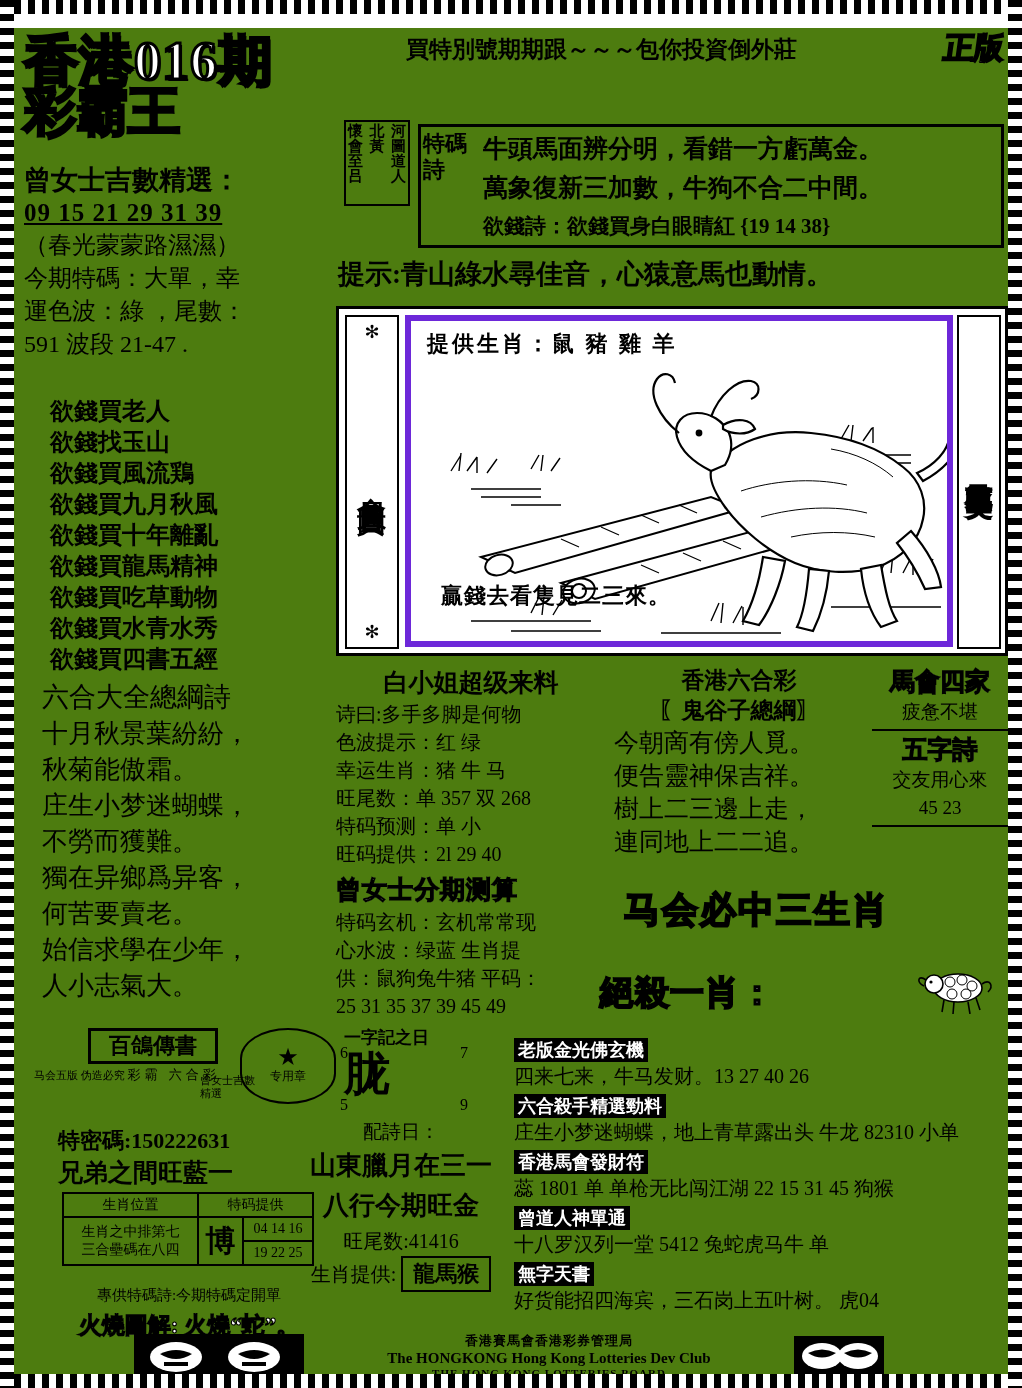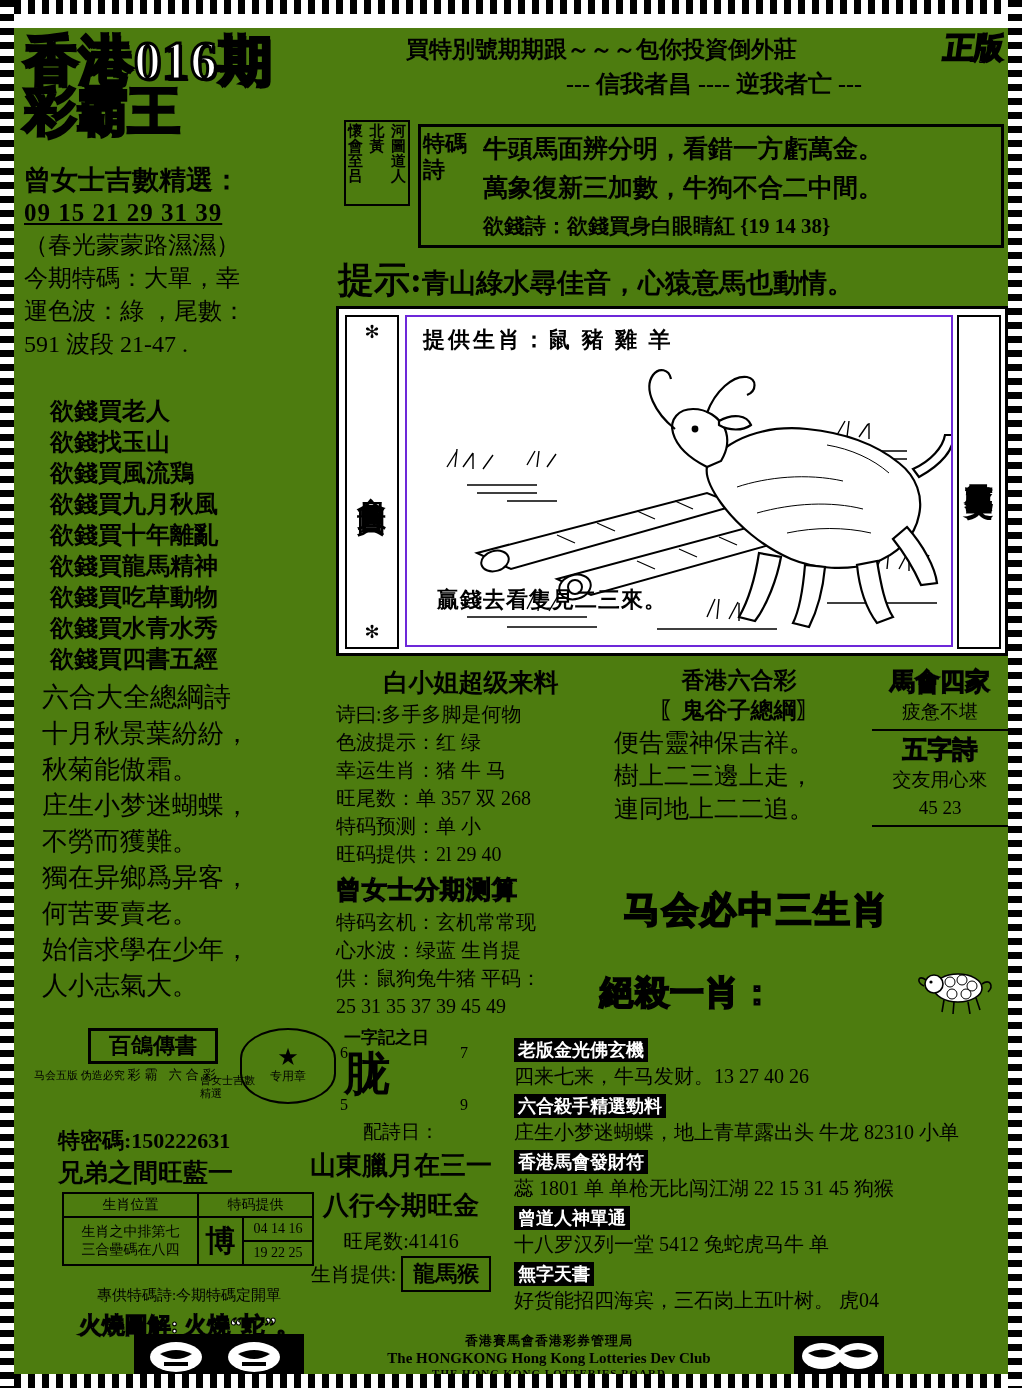--- a/index.html
+++ b/index.html
@@ -99,21 +99,21 @@
     margin-left:58px;
     font-size:25px; font-weight:bold; line-height:39px;
     white-space:nowrap;
   }
   .special-lines .l3 { font-size:21px; }
 
   .tips {
     position:absolute; left:324px; top:228px; width:670px;
     font-size:27px; font-weight:bold; white-space:nowrap;
   }
-  .tips .lab { font-size:36px;text-align:center; }
+  .tips .lab { font-size:27px;text-align:center; }
 
   
   .left-col { position:absolute; left:10px; top:135px; width:300px; }
   .lc-title { font-size:27px; font-weight:bold; line-height:34px; }
   .lc-nums { font-size:25px; font-weight:bold; line-height:32px; letter-spacing:1px;text-decoration:underline; }
   .lc-line { font-size:24px; line-height:33px; }
 
   .wish-list { position:absolute; left:36px; top:368px; width:260px; }
   .wish-list div { font-size:24px; line-height:31px; font-weight:bold; }
 
@@ -144,21 +144,21 @@
     border:2px solid #000;
     display:flex; align-items:center; justify-content:center;
   }
   .pic-right-strip .v {
     writing-mode:vertical-rl; text-orientation:upright;
     font-size:26px; font-weight:bold; letter-spacing:2px;
     color:#fff; -webkit-text-stroke:1.5px #000;
   }
   .pic-inner {
     position:absolute; left:66px; top:6px; right:52px; bottom:6px;
-    border:2px solid #6d28d9;
+    border:6px solid #6d28d9;
     overflow:hidden;
   }
   .pic-zodiac {
     position:absolute; left:16px; top:8px;
     font-size:22px; font-weight:bold; letter-spacing:3px;
   }
   .pic-caption {
     position:absolute; left:30px; bottom:30px;
     font-size:22px; font-weight:bold; letter-spacing:1px;
   }
@@ -296,21 +296,20 @@
 <div class="perf right"></div>
 
 <div class="page">
 
   <div class="masthead">
     <div class="mast-title"><span class="outline">香港016期</span></div>
     <div class="mast-sub">彩霸王</div>
   </div>
 
   <div class="top-slogan">買特別號期期跟～～～包你投資倒外莊</div>
-  <div class="top-slogan2">--- 信我者昌 ---- 逆我者亡 ---</div>
   <div class="zhengban">正版</div>
 
   <div class="stamp">
     <div class="row">
         <span>懷</span>
         <span>北</span>
         <span>河</span>
       </div>
     <div class="row">
         <span>會</span>
@@ -463,20 +462,21 @@
     <div class="hd2">曾女士分期测算</div>
     <div class="ln">特码玄机：玄机常常现</div>
     <div class="ln">心水波：绿蓝  生肖提</div>
     <div class="ln">供：鼠狗兔牛猪  平码：</div>
     <div class="ln">25 31 35 37 39 45 49</div>
   </div>
 
   <div class="col-c">
     <div class="hd">香港六合彩</div>
     <div class="hd">〖鬼谷子總綱〗</div>
+    <div class="ln">今朝啇有傍人覓。</div>
     <div class="ln">便告靈神保吉祥。</div>
     <div class="ln">樹上二三邊上走，</div>
     <div class="ln">連同地上二二追。</div>
   </div>
 
   <div class="col-d">
     <div class="hd">馬會四家</div>
     <div class="ln">疲惫不堪</div>
     <hr>
     <div class="hd">五字詩</div>

